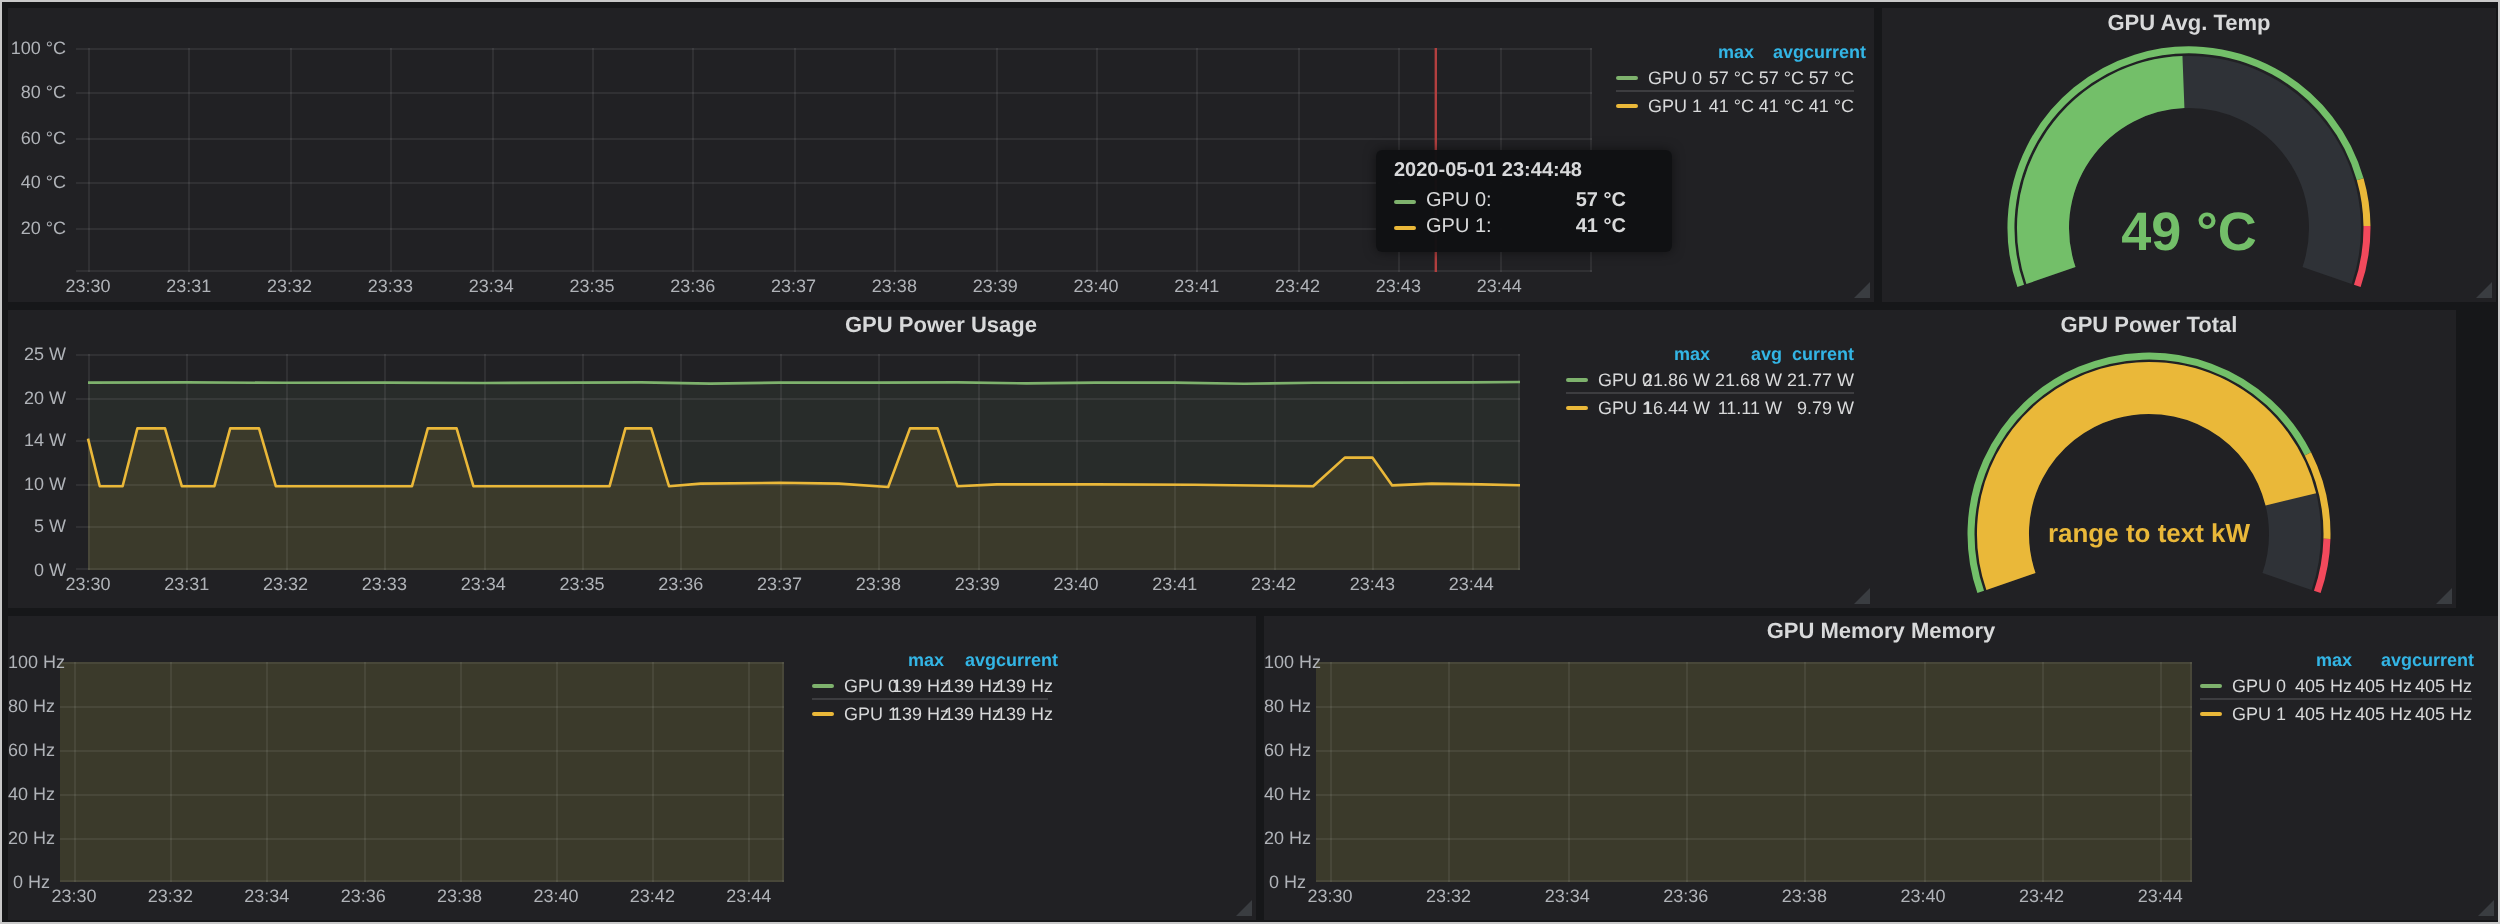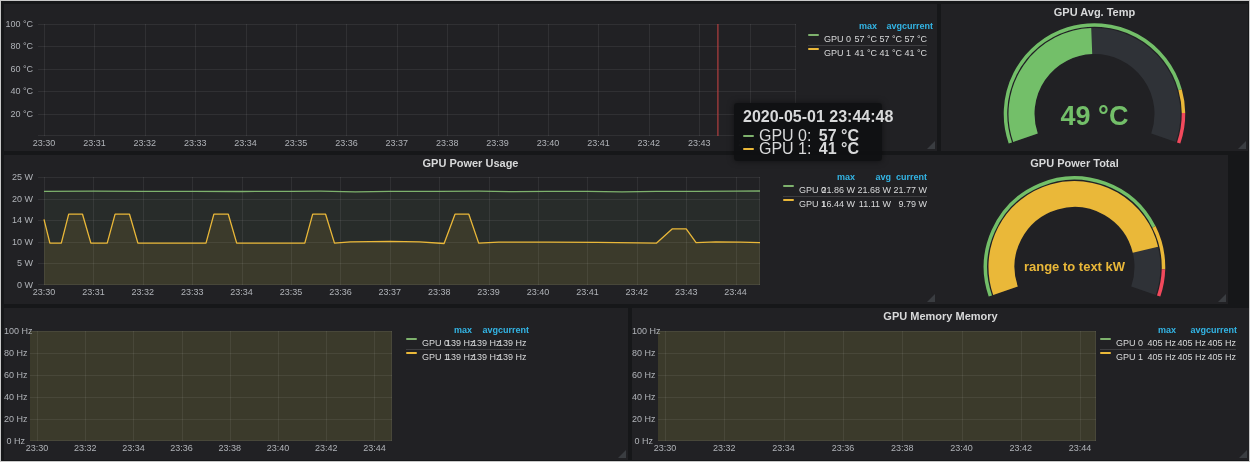--- a/index.html
+++ b/index.html
@@ -15,27 +15,27 @@
   #panel-mem{left:631px;top:307px;width:617px;height:152px;}
   .ptitle{position:absolute;top:0;left:0;right:0;height:17px;line-height:17px;text-align:center;
           font-size:11px;font-weight:bold;color:#d8d9da;cursor:pointer;z-index:3;}
   .caret{color:#898c90;font-size:8px;margin-left:5px;vertical-align:1px;}
   .plot{position:absolute;}
   .plot svg{display:block;}
   .axis-label{position:absolute;font-size:9px;color:#b0b3b8;white-space:nowrap;}
   .legend{position:absolute;font-size:9px;color:#d8d9da;z-index:2;}
   .lrow{display:flex;align-items:center;height:13px;}
   .lrow.sep{border-bottom:1px solid rgba(255,255,255,0.13);}
-  .lname{display:flex;align-items:flex-start;white-space:nowrap;}
+  .lname{display:flex;align-items:center;white-space:nowrap;}
   .lval{text-align:right;white-space:nowrap;}
   .lval.hd{color:#33B5E5;font-weight:bold;}
   .dash{display:inline-block;width:11px;height:2px;border-radius:1px;margin-right:5px;flex:0 0 auto;}
-  .tooltip{position:absolute;left:730px;top:71px;width:130px;background:rgba(16,17,19,0.97);
-           border-radius:3px;padding:5px 9px 6px 9px;font-size:16px;color:#d8d9da;z-index:6;
-           box-shadow:0 0 6px rgba(0,0,0,0.5);margin-top:28px;}
+  .tooltip{position:absolute;left:684px;top:71px;width:130px;background:rgba(16,17,19,0.97);
+           border-radius:3px;padding:5px 9px 6px 9px;font-size:10px;color:#d8d9da;z-index:6;
+           box-shadow:0 0 6px rgba(0,0,0,0.5);}
   .tt-time{font-weight:bold;margin-bottom:3px;white-space:nowrap;}
   .tt-row{display:flex;align-items:center;height:13px;}
   .tt-row .dash{margin-right:5px;}
   .tt-name{margin-right:4px;}
   .tt-val{font-weight:bold;margin-left:auto;margin-right:14px;}
   .gauge-value{position:absolute;left:0;width:100%;text-align:center;font-weight:bold;z-index:2;}
   .resize{position:absolute;right:2px;bottom:2px;width:0;height:0;
           border-left:8px solid transparent;border-bottom:8px solid #3a3d41;cursor:nwse-resize;z-index:4;}
 </style>
 </head>

